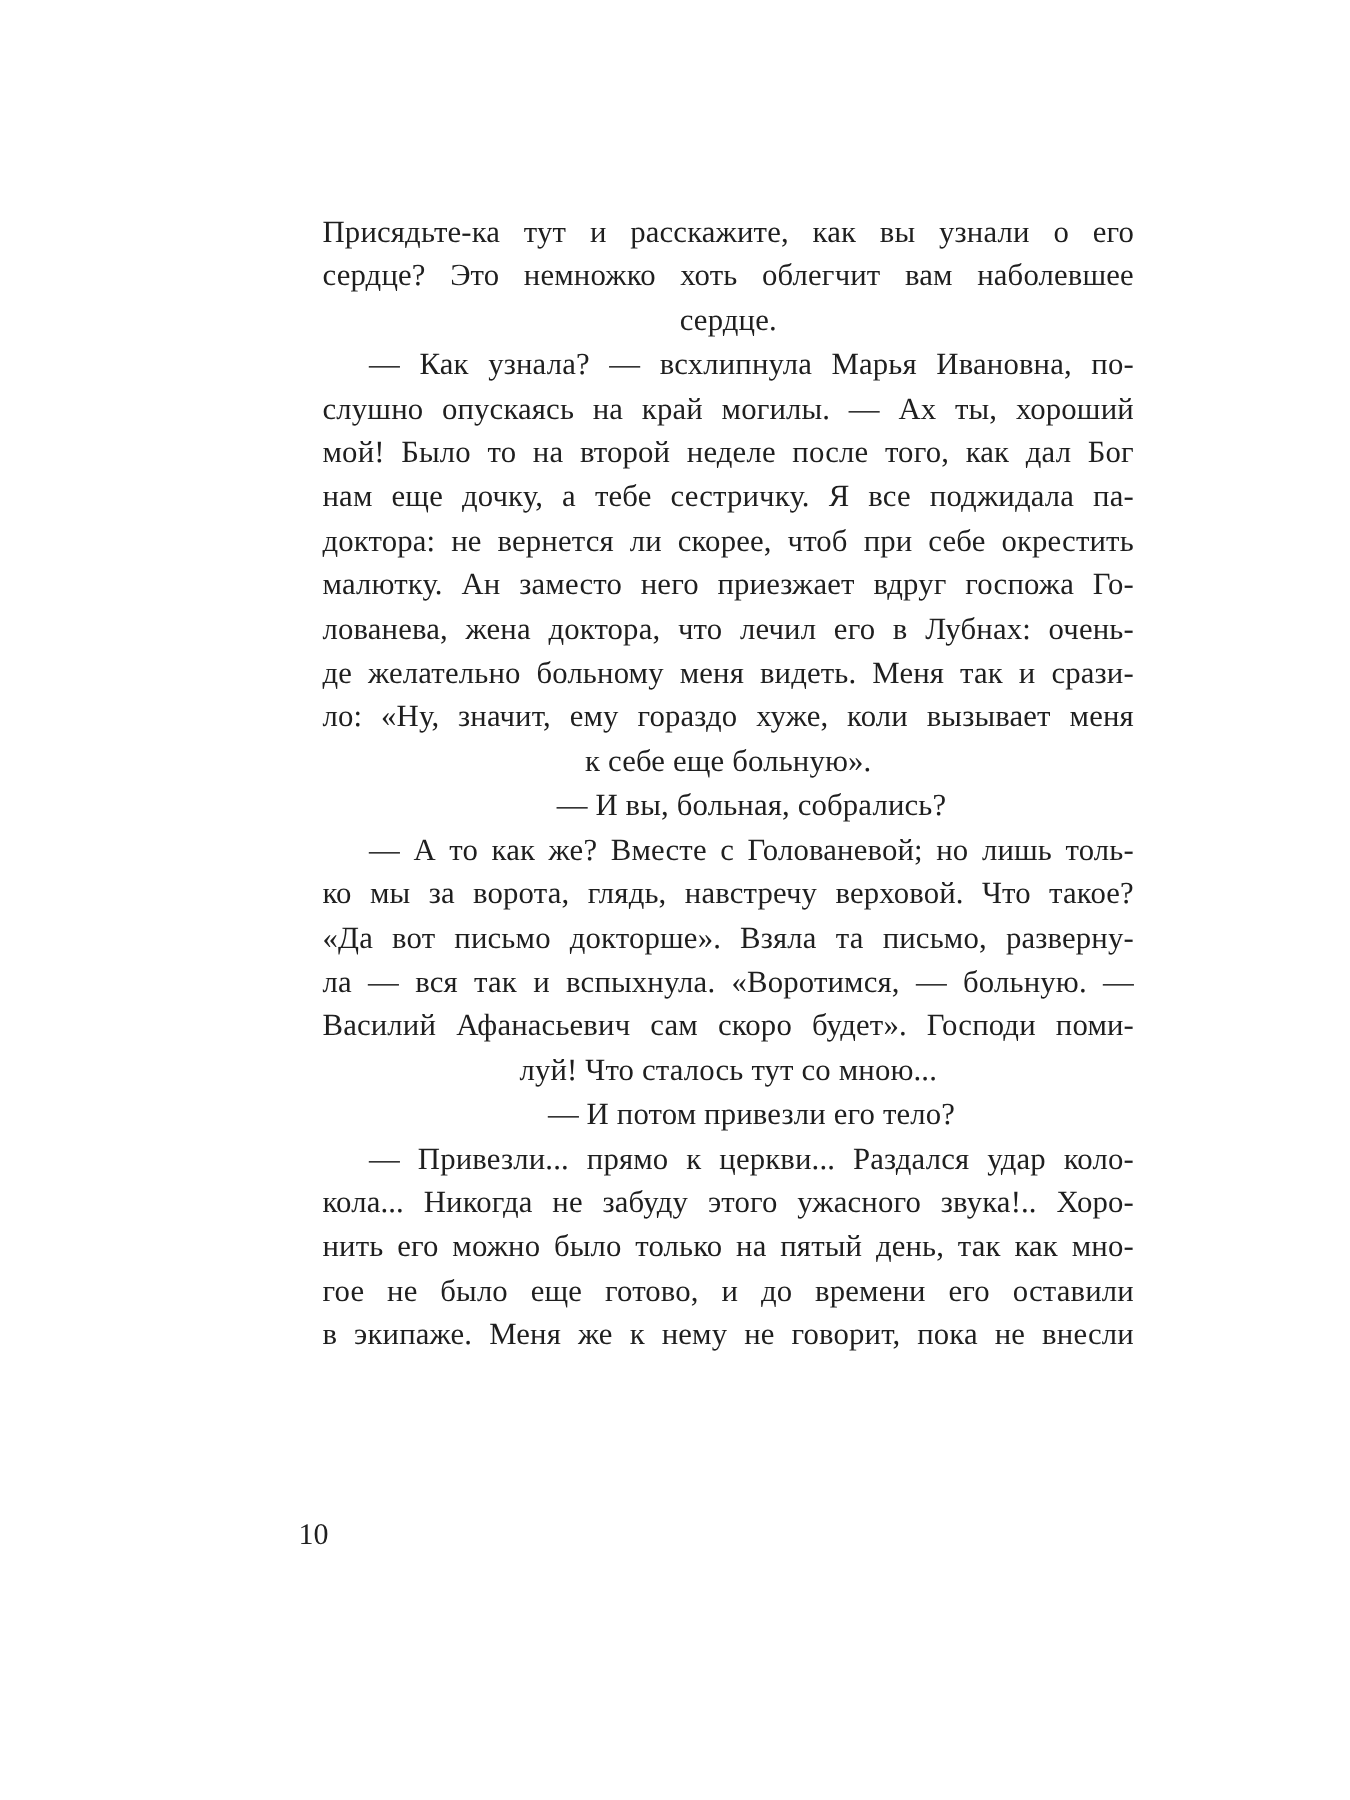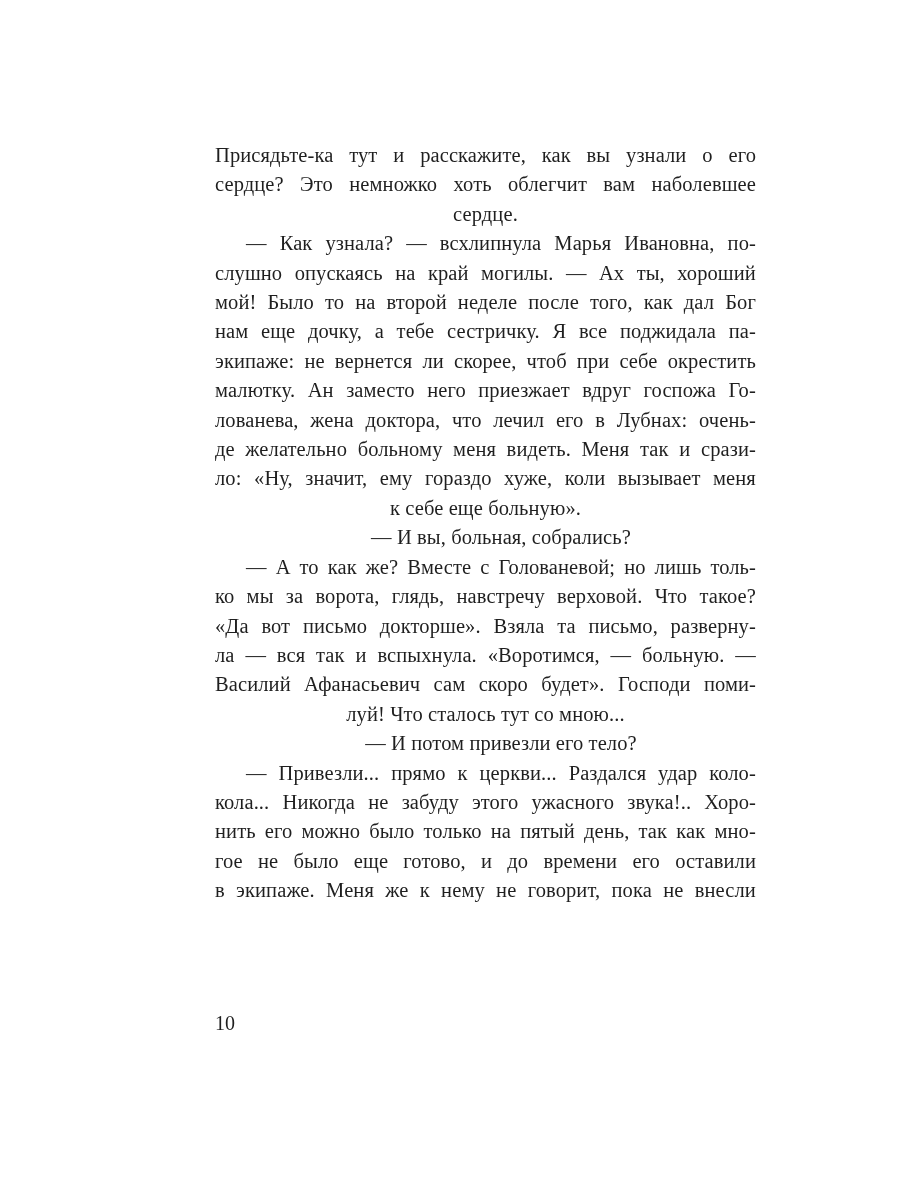--- a/index.html
+++ b/index.html
@@ -52,21 +52,21 @@
   .line.last {
     text-align: center;
     white-space: nowrap;
   }
   
   .line.ind {
     padding-left: 31px;
   }
   .page-number {
     position: absolute;
-    left: 215px;
+    left: 199px;
     top: 1010px;
     font-size: 20px;
     line-height: 26px;
     color: #1f1f1f;
   }
 </style>
 </head>
 <body>
 
 <div class="book-page">
@@ -135,21 +135,21 @@
           <span>дочку,</span>
           <span>а</span>
           <span>тебе</span>
           <span>сестричку.</span>
           <span>Я</span>
           <span>все</span>
           <span>поджидала</span>
           <span>па-</span>
         </div>
         <div class="line just">
-          <span>экипаже:</span>
+          <span>доктора:</span>
           <span>не</span>
           <span>вернется</span>
           <span>ли</span>
           <span>скорее,</span>
           <span>чтоб</span>
           <span>при</span>
           <span>себе</span>
           <span>окрестить</span>
         </div>
         <div class="line just">

